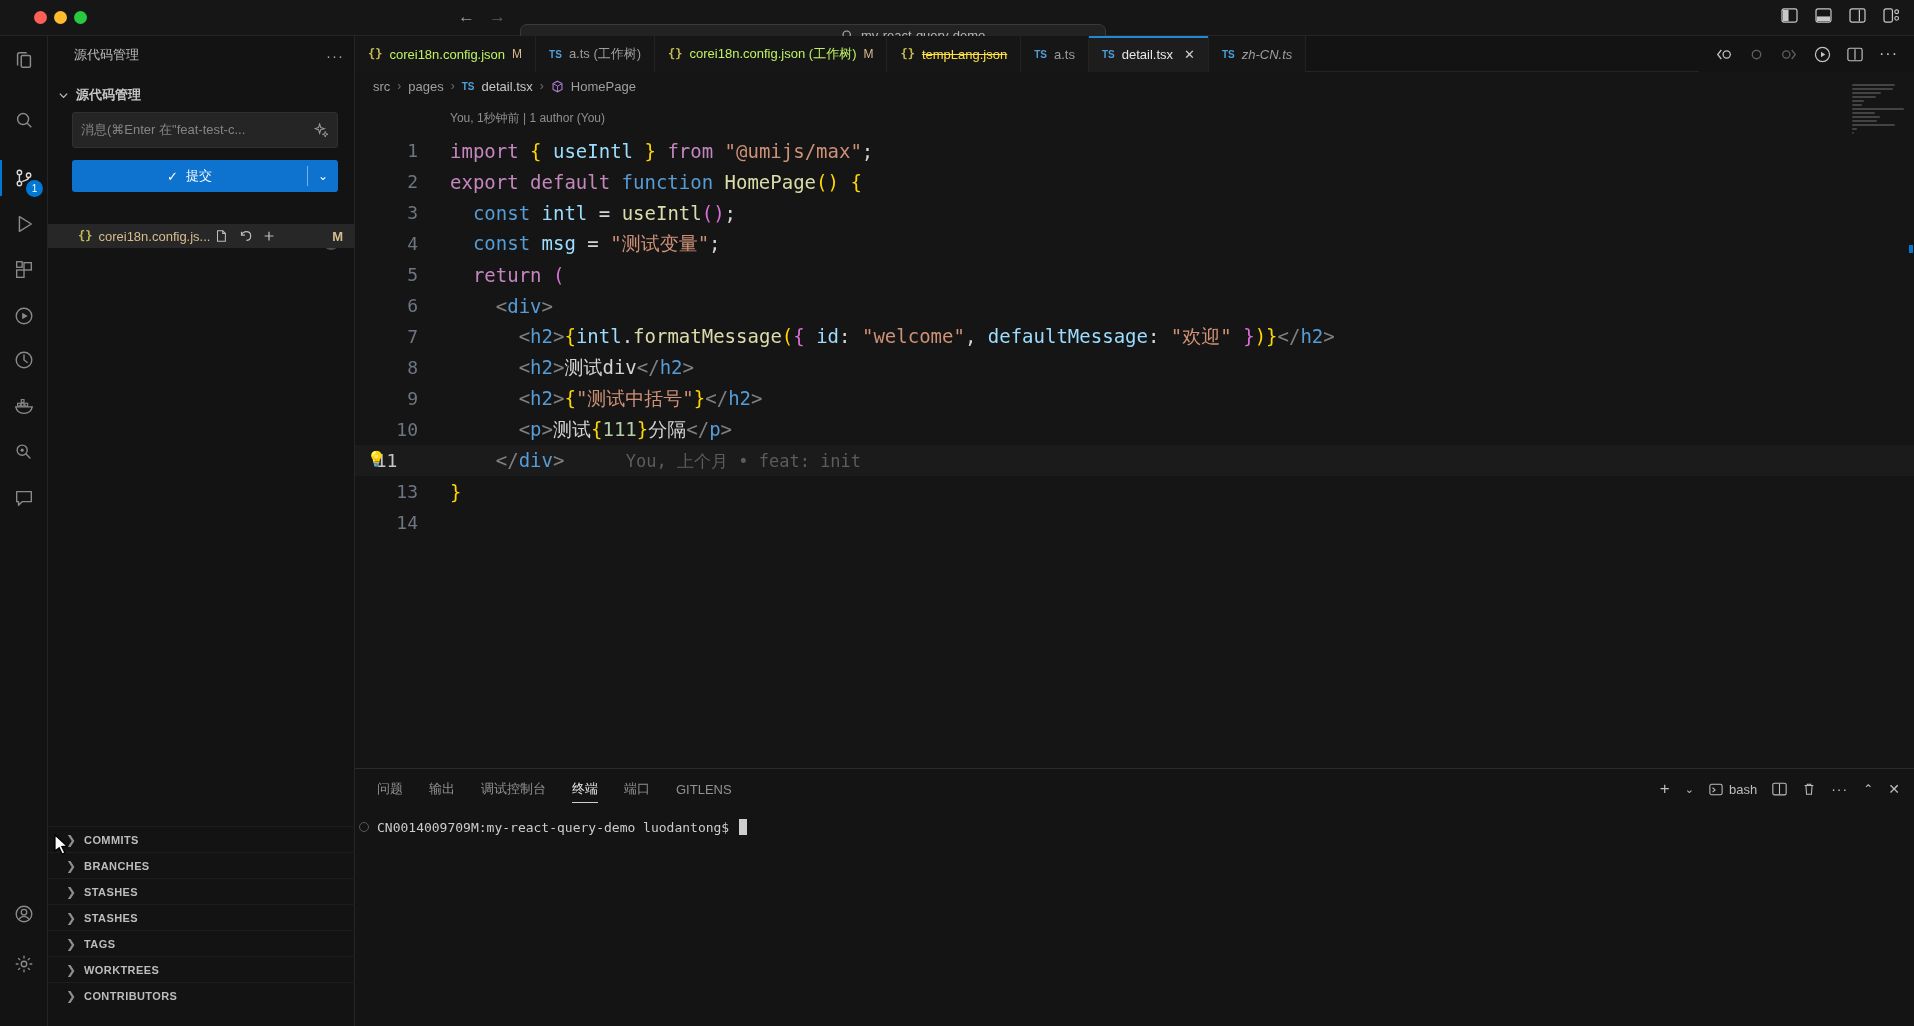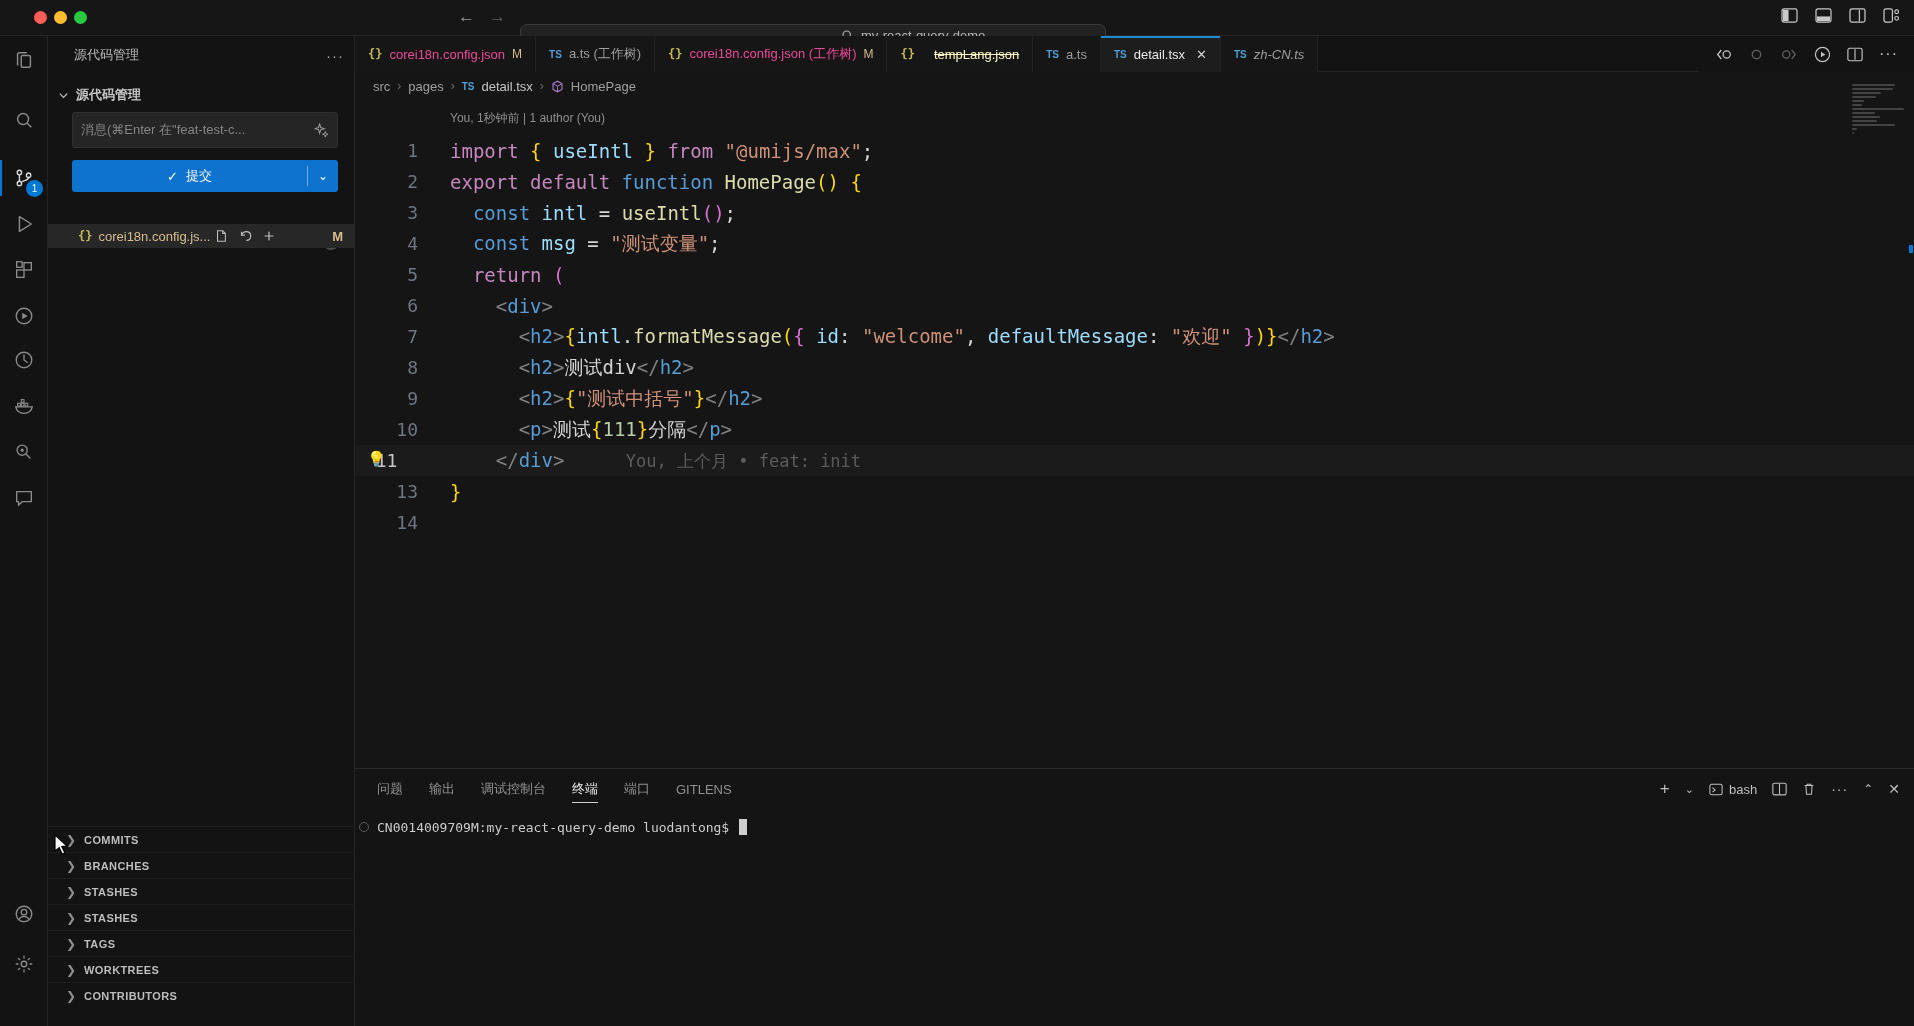--- a/index.html
+++ b/index.html
@@ -48,22 +48,22 @@
   .gl-label { color:#bdbdbd; font-size:11px; font-weight:bold; letter-spacing:.4px; }
 
   
   #editor { position:absolute; top:36px; left:355px; width:1559px; height:990px; background:#151515; }
   #tabbar { position:absolute; top:0; left:0; width:1559px; height:36px; background:#131313; display:flex; border-bottom:1px solid #242424; }
   .tab { position:relative; height:36px; display:flex; align-items:center; gap:7px; padding:0 13px; background:#161616; border-right:1px solid #222; font-size:13px; color:#9d9d9d; white-space:nowrap; }
   .tab.active { background:#1d1d1d; color:#e8e8e8; }
   .tab.active::before { content:""; position:absolute; top:0; left:0; right:0; height:2px; background:#1f8ad2; }
   .tab .close { margin-left:4px; font-size:13px; color:#cfcfcf; }
   .tab.italic .lbl { font-style:italic; }
-  .lbl.modified { color:#ec4899; } .mbadge { color:#d8bd8e; font-size:12px; }
-  .lbl.deleted { color:#fef9c3; text-decoration:line-through;margin-left:12px; }
+  .lbl.modified { color:#bef264; } .mbadge { color:#d8bd8e; font-size:12px; }
+  .lbl.deleted { color:#fde047; text-decoration:line-through; }
   .json-ic { color:#c5ba53; font-weight:bold; font-size:12px; font-family:"DejaVu Sans Mono", monospace; }
   .ts-ic { color:#4d9fd6; font-weight:bold; font-size:10px; }
   #editor-actions { position:absolute; top:0; right:0; height:36px; display:flex; align-items:center; gap:16px; padding:0 16px; background:#131313; color:#c2c2c2; }
   #editor-actions .dim { color:#5f5f5f; }
 
   #breadcrumb { position:absolute; top:36px; left:0; height:28px; display:flex; align-items:center; gap:7px; padding-left:18px; font-size:13px; color:#9f9f9f; }
   .bc-sep { color:#6d6d6d; font-size:12px; }
   #codelens { position:absolute; top:74px; left:95px; font-size:12px; color:#8f8f8f; }
 
   #code-area { position:absolute; top:99px; left:0; width:1559px; }

